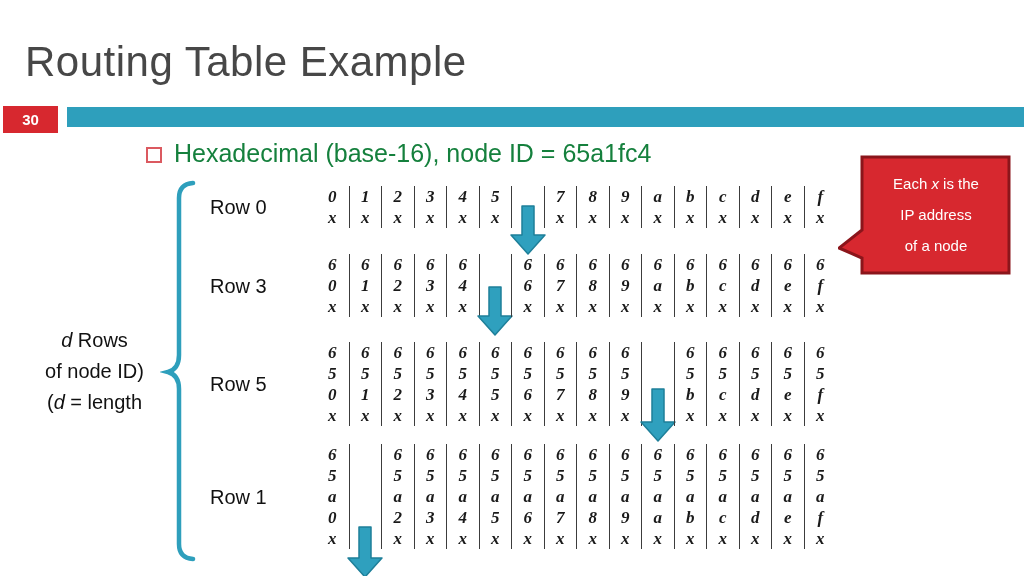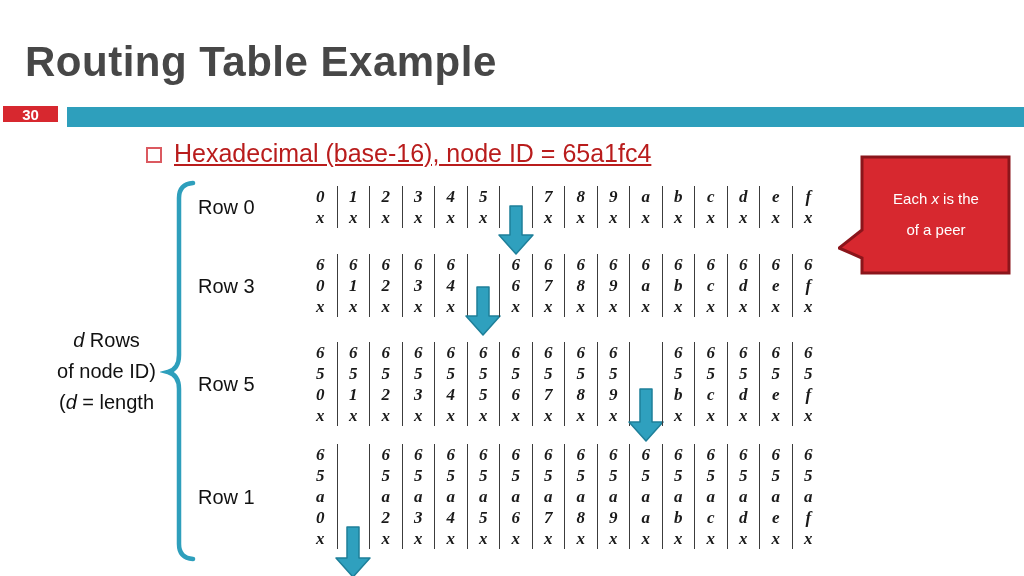--- a/index.html
+++ b/index.html
@@ -2,56 +2,56 @@
 <html><head>
 <meta charset="utf-8">
 <style>
   html,body{margin:0;padding:0;}
   .slide{
     position:relative; width:1024px; height:576px; background:#ffffff;
     overflow:hidden; font-family:"Liberation Sans", sans-serif;
   }
   
   .title{
-    position:absolute; left:25px; top:38px; font-size:42px; font-weight:700;
+    position:absolute; left:25px; top:38px; font-size:42px; font-weight:400;
     color:#474747; letter-spacing:0.5px; white-space:nowrap;
   }
   .page-box{
-    position:absolute; left:3px; top:106px; width:55px; height:16px;
+    position:absolute; left:3px; top:106px; width:55px; height:27px;
     background:#d7282f; color:#ffffff; font-size:15px; font-weight:700;
     display:flex; align-items:center; justify-content:center;
   }
   .header-bar{
     position:absolute; left:67px; top:107px; width:957px; height:20px;
     background:#2e9fbc;
   }
   
   .bullet-row{ position:absolute; left:146px; top:139px; display:flex; align-items:center; }
   .bullet-sq{
     width:12px; height:12px; border:2.5px solid #db5960; margin-right:12px;
     margin-top:2px; background:#ffffff;
   }
-  .bullet-text{ font-size:25px; color:#b91c1c; white-space:nowrap;text-decoration:underline; }
+  .bullet-text{ font-size:25px; color:#15803d; white-space:nowrap; }
   
   .side-label{
-    position:absolute; left:34px; top:325px; width:145px; text-align:center;
+    position:absolute; left:22px; top:325px; width:145px; text-align:center;
     font-size:20px; line-height:31px; color:#111111;
   }
   .it{ font-style:italic; }
   .brace{ position:absolute; left:160px; top:180px; }
   
   .callout{ position:absolute; left:838px; top:154px; width:180px; height:126px; }
   .callout svg{ position:absolute; left:0; top:0; }
   .callout-text{
     position:absolute; left:24px; top:0; width:148px; height:120px;
     display:flex; flex-direction:column; align-items:center; justify-content:center;
     color:#ffffff; font-size:15px; line-height:31px; text-align:center;
   }
   
-  .table-area{ position:absolute; left:304px; top:0; width:530px; height:576px; }
+  .table-area{ position:absolute; left:316px; top:0; width:530px; height:576px; }
   .trow{ position:absolute; left:0; }
   .row-0{ top:186px; }
   .row-1{ top:254px; }
   .row-2{ top:342px; }
   .row-3{ top:444px; }
   .row-label{
     position:absolute; left:-106px; top:50%; transform:translateY(-50%);
     font-size:20px; color:#111111; white-space:nowrap;
   }
   .cells{ display:grid; grid-template-columns:repeat(16, 32.5px); }
@@ -95,21 +95,22 @@
   <svg class="brace" width="45" height="382" viewBox="0 0 45 382">
     <path d="M 33 3 Q 19 4 19 18 L 19 175 Q 19 189 8 192 Q 19 195 19 209 L 19 364 Q 19 378 33 379" fill="none" stroke="#2e9fbc" stroke-width="4.5" stroke-linecap="round"></path>
   </svg>
 
   <div class="callout">
     <svg width="180" height="126" viewBox="0 0 180 126">
       <path d="M 24 3 L 171 3 L 171 119 L 24 119 L 24 104 L 1 94 L 24 76 Z" fill="#d7282f" stroke="#8b151b" stroke-width="3" stroke-linejoin="miter"></path>
     </svg>
     <div class="callout-text">
       <div><span>Each </span><span class="it">x</span><span> is the</span></div>
-      <div><span>of a peer</span></div>
+      <div><span>IP address</span></div>
+      <div><span>of a node</span></div>
     </div>
   </div>
 
   <div class="table-area">
       <div class="trow row-0">
         <div class="row-label">Row 0</div>
         <div class="cells">
           <div class="cell first">
             <span class="line">0</span>
             <span class="line">x</span>

